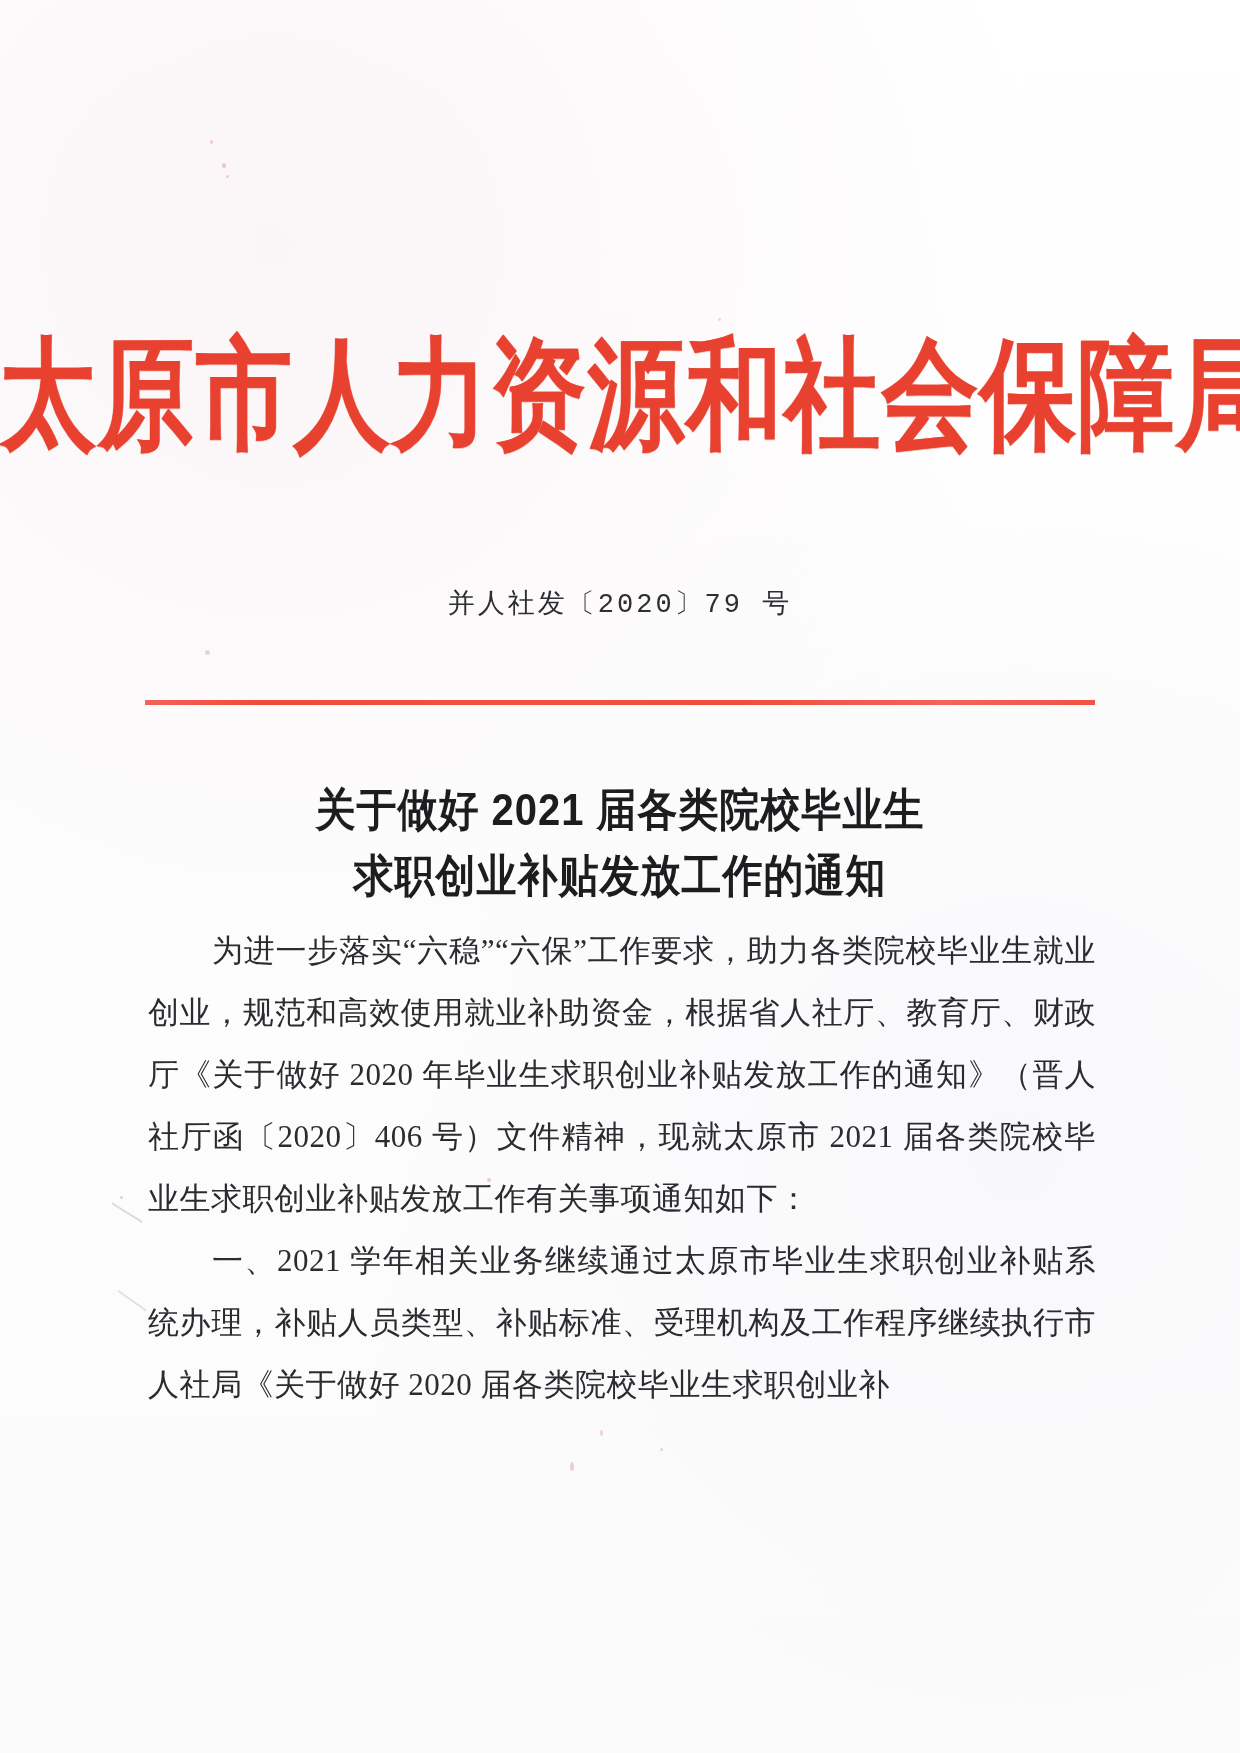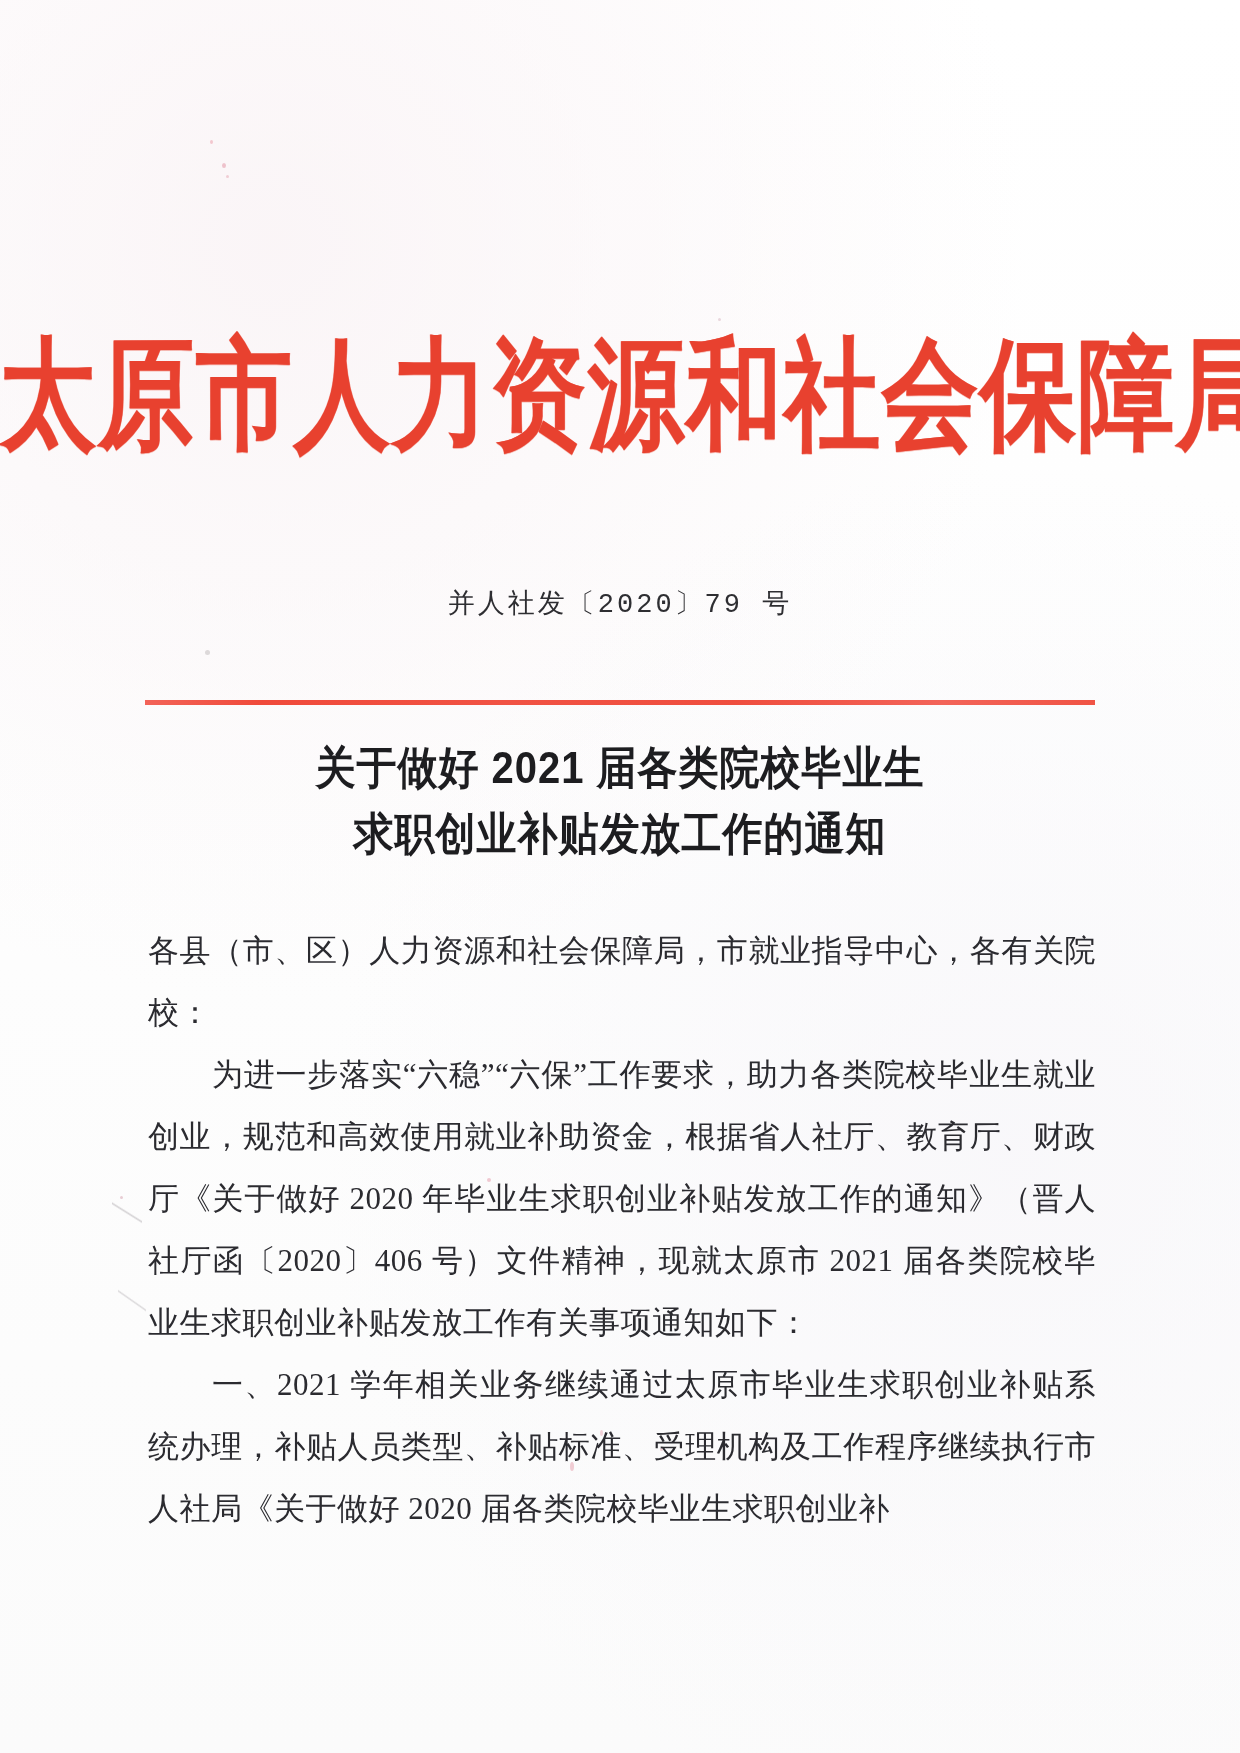--- a/index.html
+++ b/index.html
@@ -80,21 +80,21 @@
         #f2564a 0%, #ef3b2a 12%, #f04434 38%,
         #ee3f2e 62%, #f2574b 84%, #ef4535 100%);
     opacity: 0.92;
   }
 
   
   .doc-title {
     position: absolute;
     left: 0;
     right: 0;
-    top: 734px;
+    top: 776px;
     text-align: center;
     color: #1d1d20;
     font-family: "Liberation Sans", "DejaVu Sans", sans-serif;
     font-weight: bold;
     font-size: 40px;
     line-height: 66px;
     letter-spacing: 1px;
   }
   .doc-title .tline { display: block; transform: scaleY(1.12); transform-origin: center; }
 
@@ -153,18 +153,17 @@
   <div class="docnum">并人社发〔2020〕79 号</div>
 
   <div class="red-rule"></div>
 
   <div class="doc-title">
     <span class="tline">关于做好 2021 届各类院校毕业生</span>
     <span class="tline">求职创业补贴发放工作的通知</span>
   </div>
 
   <div class="body-text">
-    <p>各县（市、区）人力资源和社会保障局，市就业指导中心，各有关院校：</p>
     <p class="indent">为进一步落实“六稳”“六保”工作要求，助力各类院校毕业生就业创业，规范和高效使用就业补助资金，根据省人社厅、教育厅、财政厅《关于做好 2020 年毕业生求职创业补贴发放工作的通知》（晋人社厅函〔2020〕406 号）文件精神，现就太原市 2021 届各类院校毕业生求职创业补贴发放工作有关事项通知如下：</p>
     <p class="indent">一、2021 学年相关业务继续通过太原市毕业生求职创业补贴系统办理，补贴人员类型、补贴标准、受理机构及工作程序继续执行市人社局《关于做好 2020 届各类院校毕业生求职创业补</p>
   </div>
 
 </div>
 
 </body></html>

